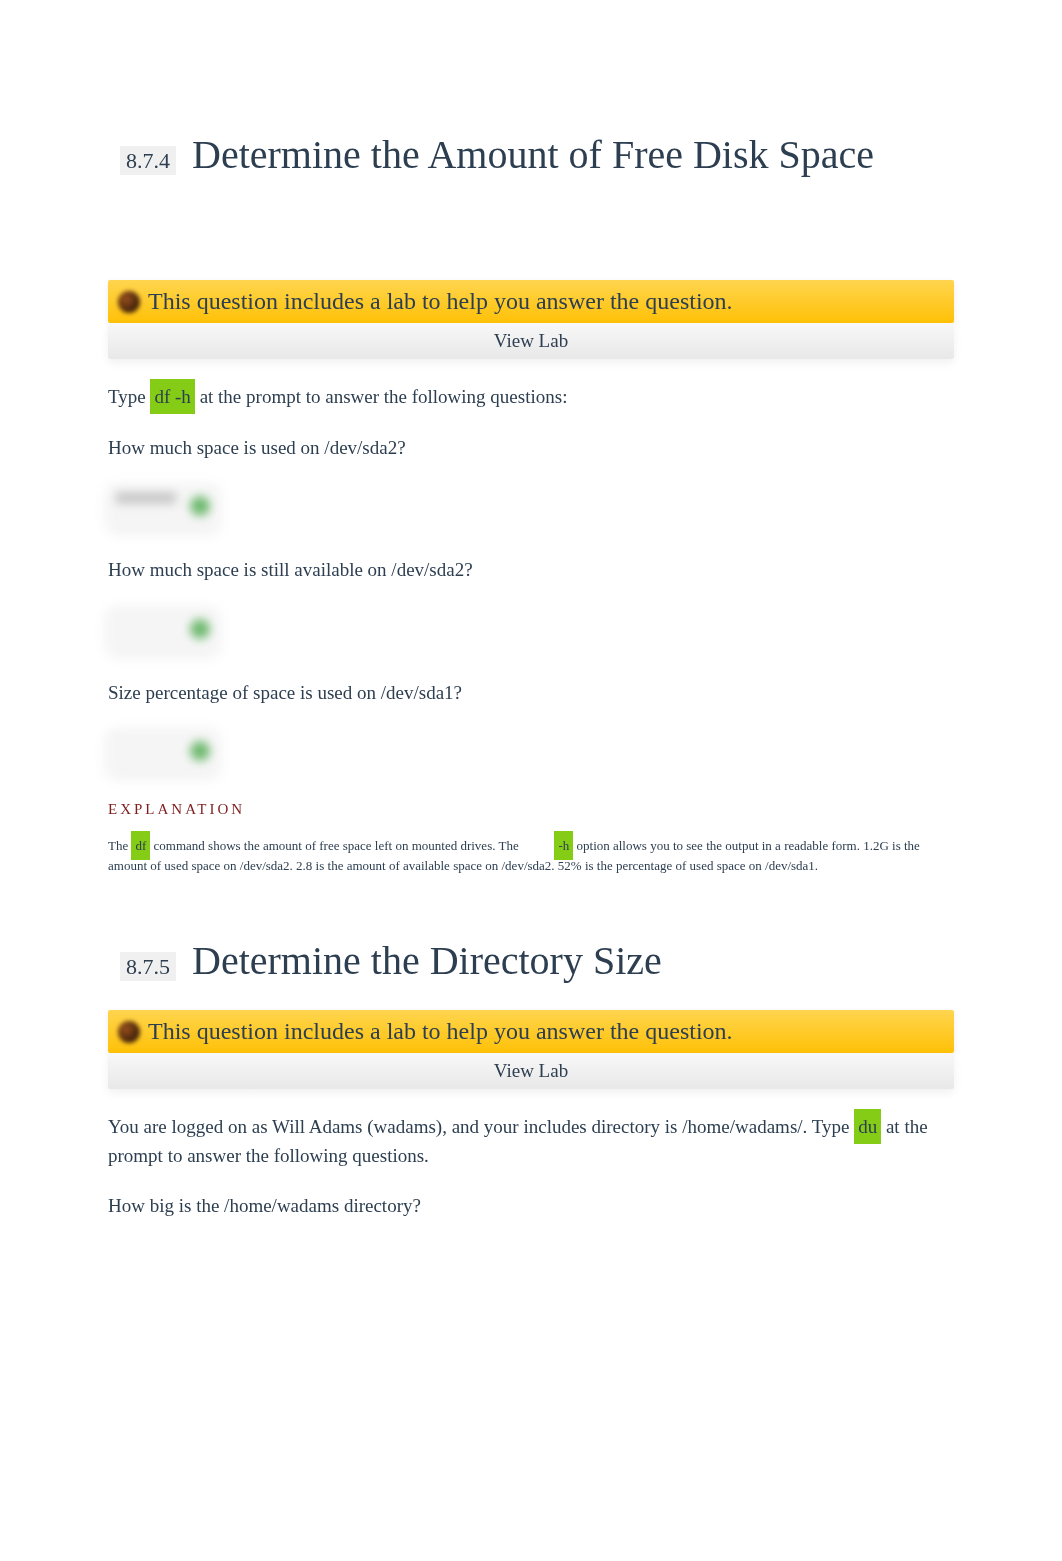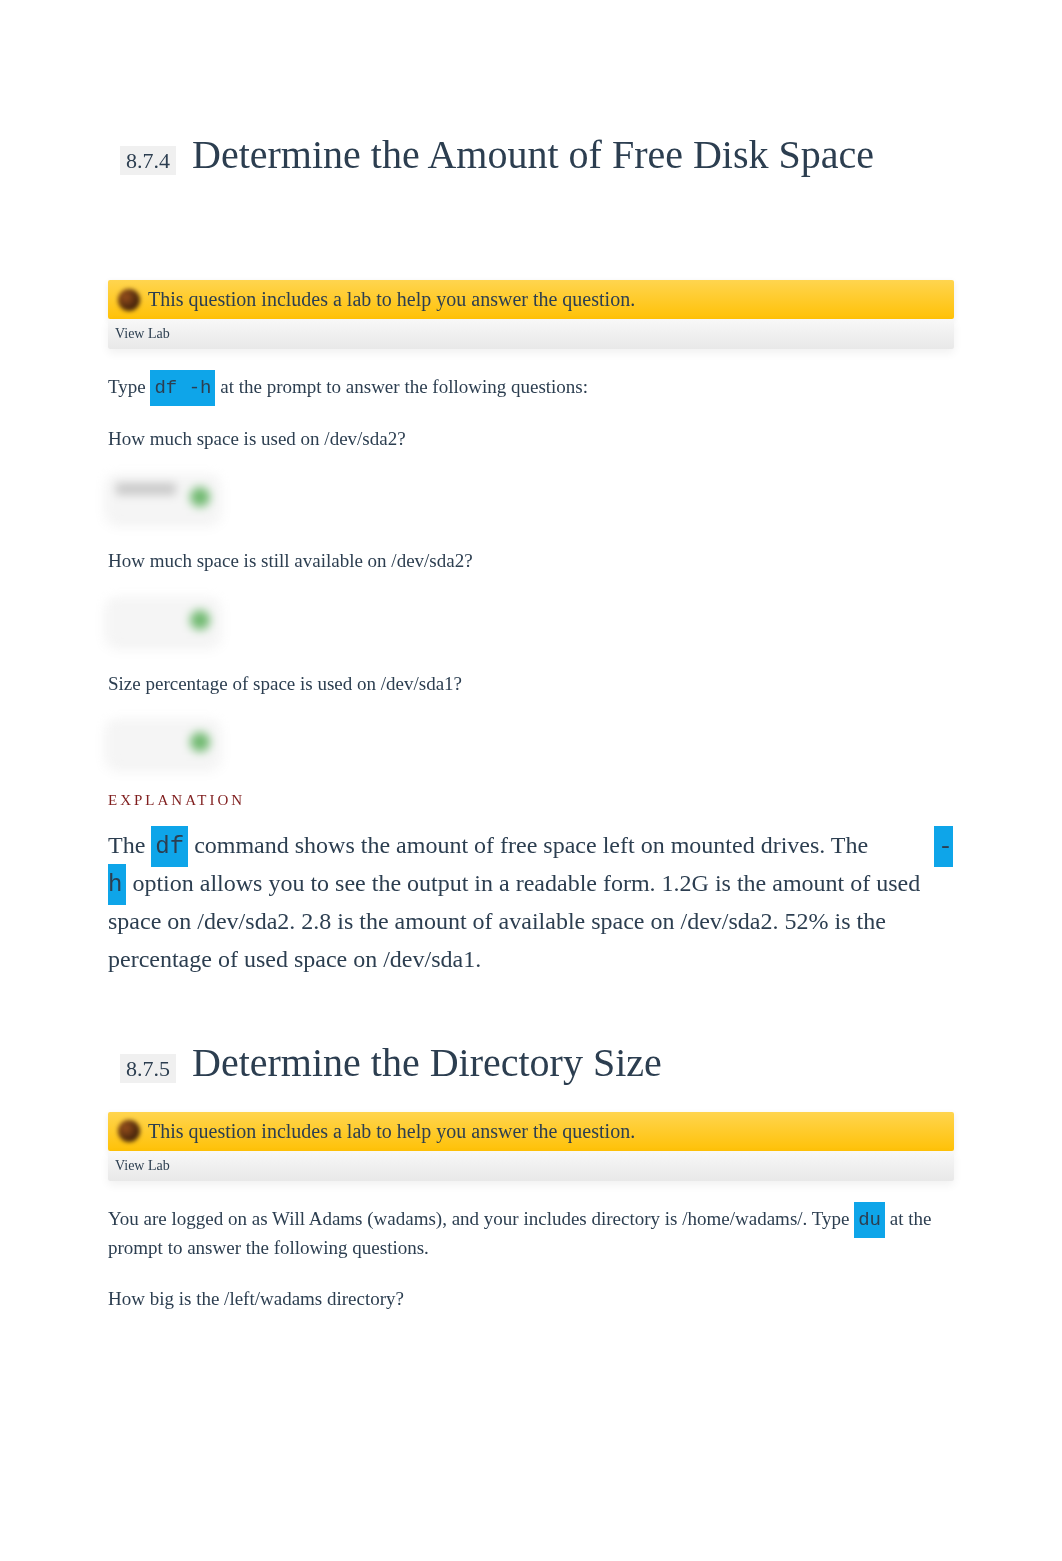--- a/index.html
+++ b/index.html
@@ -38,41 +38,42 @@
       gap: 8px;
       border-radius: 2px;
       box-shadow: 0 2px 6px rgba(0,0,0,0.08);
     }
     .lab-icon {
       width: 22px; height: 22px; border-radius: 50%;
       background: radial-gradient(circle at 35% 35%, #8d4a1a 10%, #3d1f0a 70%);
       filter: blur(2px);
       flex-shrink: 0;
     }
-    .lab-text { font-size: 20px; color: #2c3e50; }
+    .lab-text { font-size: 24px; color: #2c3e50; }
     .view-lab-bar {
       background: linear-gradient(to bottom, #f8f8f8 0%, #e8e8e8 100%);
+      text-align: center;
       padding: 7px;
-      font-size: 14px;
+      font-size: 19px;
       color: #2c3e50;
       border-radius: 0 0 2px 2px;
       box-shadow: 0 4px 10px rgba(0,0,0,0.06);
       margin-bottom: 24px;
       cursor: pointer;
     }
     .body-text {
       font-size: 19px;
       color: #2c3e50;
       line-height: 1.5;
       margin-bottom: 22px;
     }
     .code-frag {
-      background: #0ea5e9;
+      background: #84cc16;
       padding: 7px 4px;
-      font-family: Liberation Mono, monospace;
+      font-family: Liberation Serif, serif;
     }
     .answer-blur {
       width: 110px;
       height: 44px;
       border-radius: 6px;
       background: #f5f5f5;
       position: relative;
       margin-bottom: 28px;
       filter: blur(5px);
       box-shadow: 0 4px 12px rgba(0,0,0,0.08);
@@ -93,21 +94,21 @@
       border-radius: 2px;
     }
     .explanation-label {
       font-size: 15px;
       letter-spacing: 3px;
       color: #7f1d1d;
       margin-bottom: 18px;
       margin-top: 6px;
     }
     .explanation-body {
-      font-size: 24px;
+      font-size: 13px;
       color: #2c3e50;
       line-height: 1.55;
       margin-bottom: 60px;
     }
     .gap { white-space: pre; }
     .title-block.centered { text-align: left; margin-bottom: 24px; }
   </style>
 </head>
 <body>
 
@@ -154,13 +155,13 @@
 <div class="lab-banner">
   <div class="lab-icon"></div>
   <div class="lab-text">This question includes a lab to help you answer the question.</div>
 </div>
 <div class="view-lab-bar">View Lab</div>
 
 <div class="body-text" style="margin-bottom:22px;">
   <span>You are logged on as Will Adams (wadams), and your includes directory is /home/wadams/. Type </span><span class="code-frag">du</span><span> at the prompt to answer the following questions.</span>
 </div>
 
-<div class="body-text">How big is the /left/wadams directory?</div>
+<div class="body-text">How big is the /home/wadams directory?</div>
 
 </body></html>

